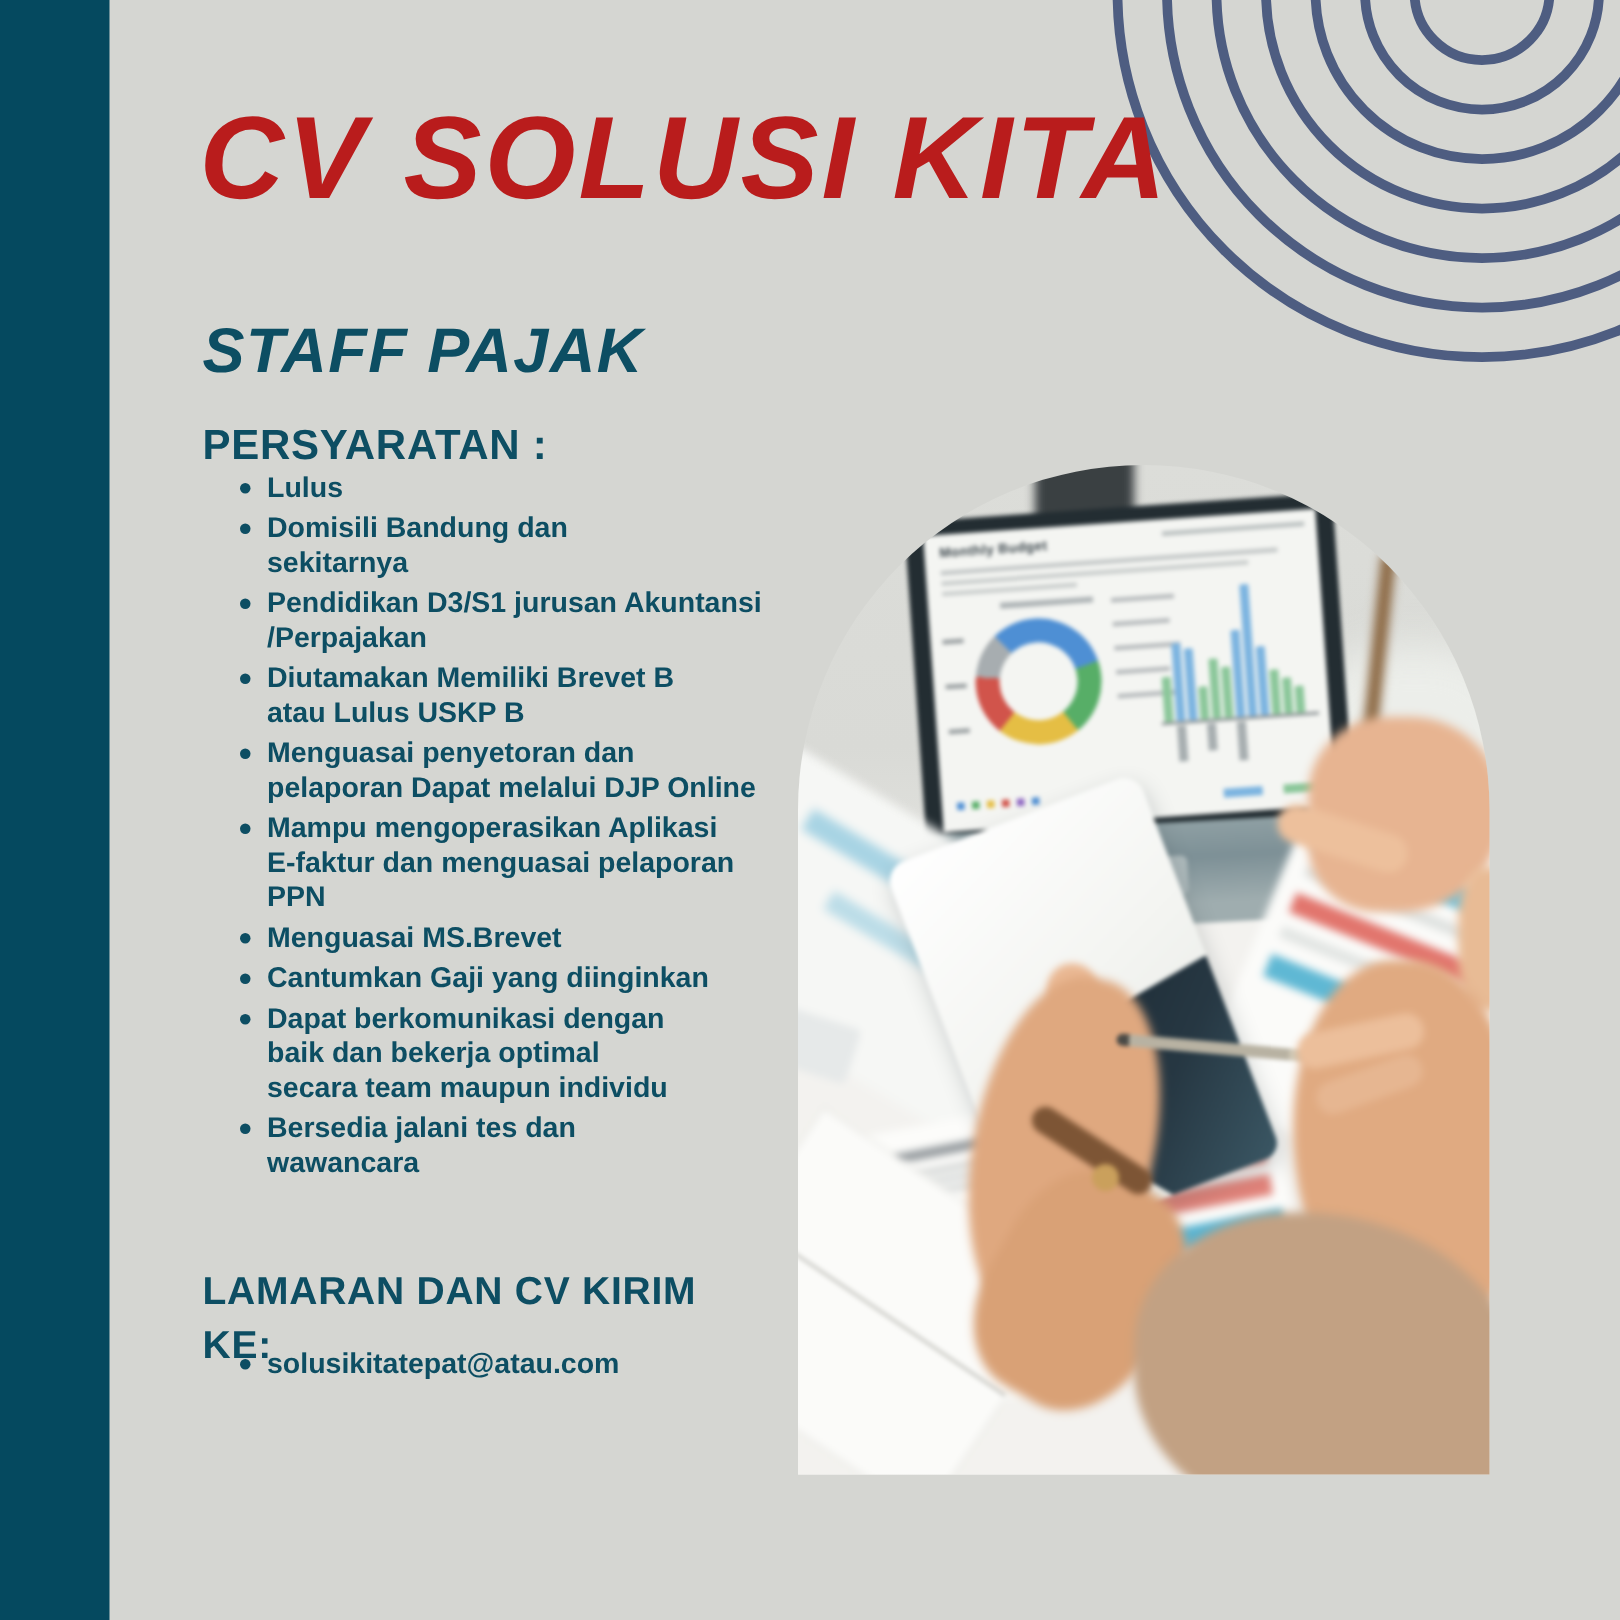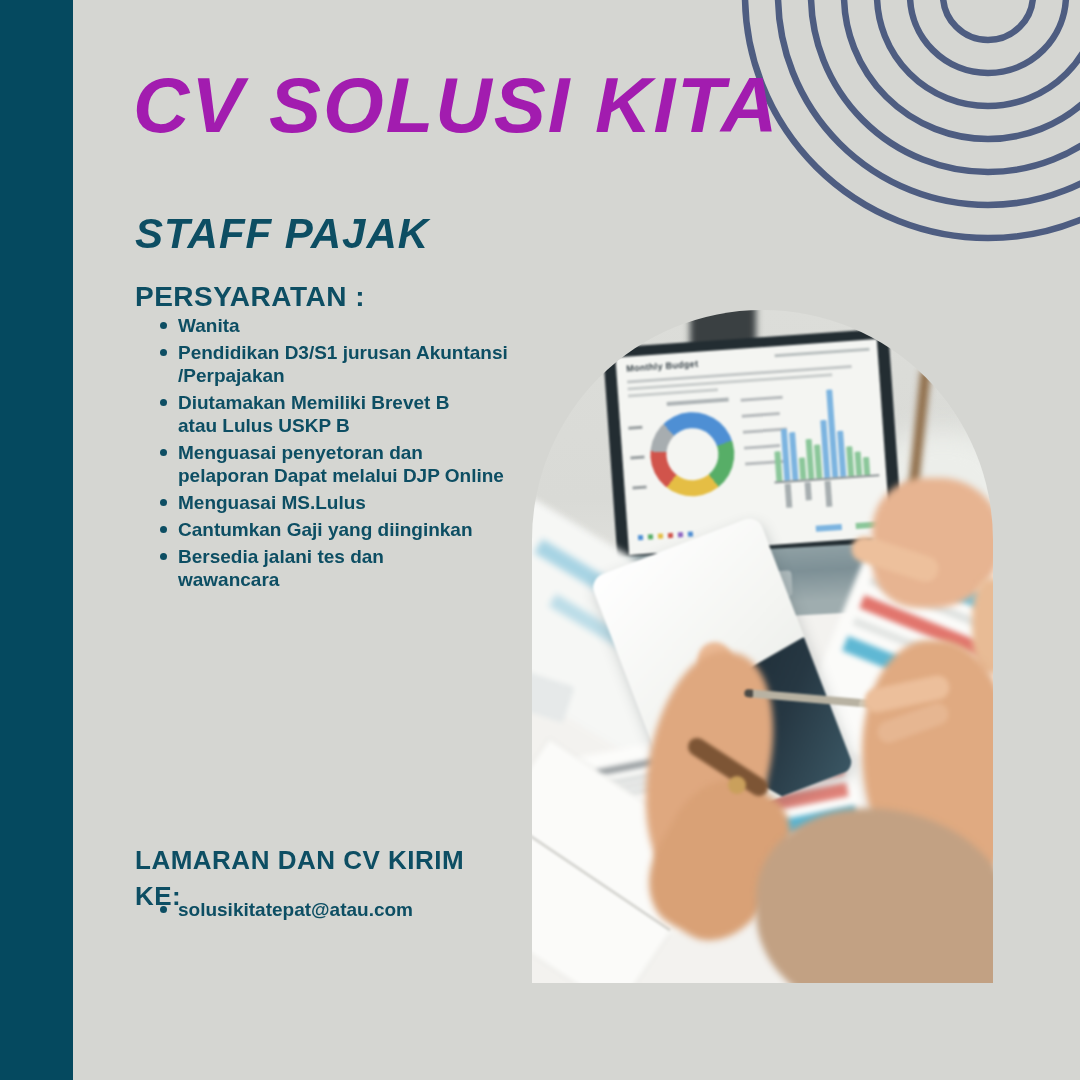--- a/index.html
+++ b/index.html
@@ -14,21 +14,21 @@
   
   .accent-bar { position:absolute; left:0; top:0; width:73px; height:1080px; background:#05495f; }
 
   
   .rings { position:absolute; left:0; top:0; pointer-events:none; }
 
   
   .masthead { position:absolute; left:133px; top:66px; }
   .company {
     font-size:78px; font-weight:bold; font-style:italic;
-    letter-spacing:2px; line-height:1; color:#a21caf; white-space:nowrap;
+    letter-spacing:2px; line-height:1; color:#b91c1c; white-space:nowrap;
   }
   .website {
     font-size:34px; font-weight:bold; font-style:italic;
     letter-spacing:1.5px; margin-top:4px; color:#0d4e63;
   }
   .job-title {
     position:absolute; left:135px; top:210px;
     font-size:42px; font-weight:bold; font-style:italic; letter-spacing:1px; color:#0d4e63;
   }
   .req-heading {
@@ -180,29 +180,37 @@
 
 <header class="masthead">
   <h1 class="company">CV SOLUSI KITA</h1>
 </header>
 
 <h2 class="job-title">STAFF PAJAK</h2>
 
 <h3 class="req-heading">PERSYARATAN :</h3>
 
 <ul class="req-list">
-  <li>Wanita</li>
+  <li>Lulus</li>
+  <li>Domisili Bandung dan
+sekitarnya</li>
   <li>Pendidikan D3/S1 jurusan Akuntansi
 /Perpajakan</li>
   <li>Diutamakan Memiliki Brevet B
 atau Lulus USKP B</li>
   <li>Menguasai penyetoran dan
 pelaporan Dapat melalui DJP Online</li>
-  <li>Menguasai MS.Lulus</li>
+  <li>Mampu mengoperasikan Aplikasi
+E-faktur dan menguasai pelaporan
+PPN</li>
+  <li>Menguasai MS.Brevet</li>
   <li>Cantumkan Gaji yang diinginkan</li>
+  <li>Dapat berkomunikasi dengan
+baik dan bekerja optimal
+secara team maupun individu</li>
   <li>Bersedia jalani tes dan
 wawancara</li>
 </ul>
 
 <h3 class="apply-heading">LAMARAN DAN CV KIRIM
 KE:</h3>
 <ul class="apply-list">
   <li>solusikitatepat@atau.com</li>
 </ul>
 

